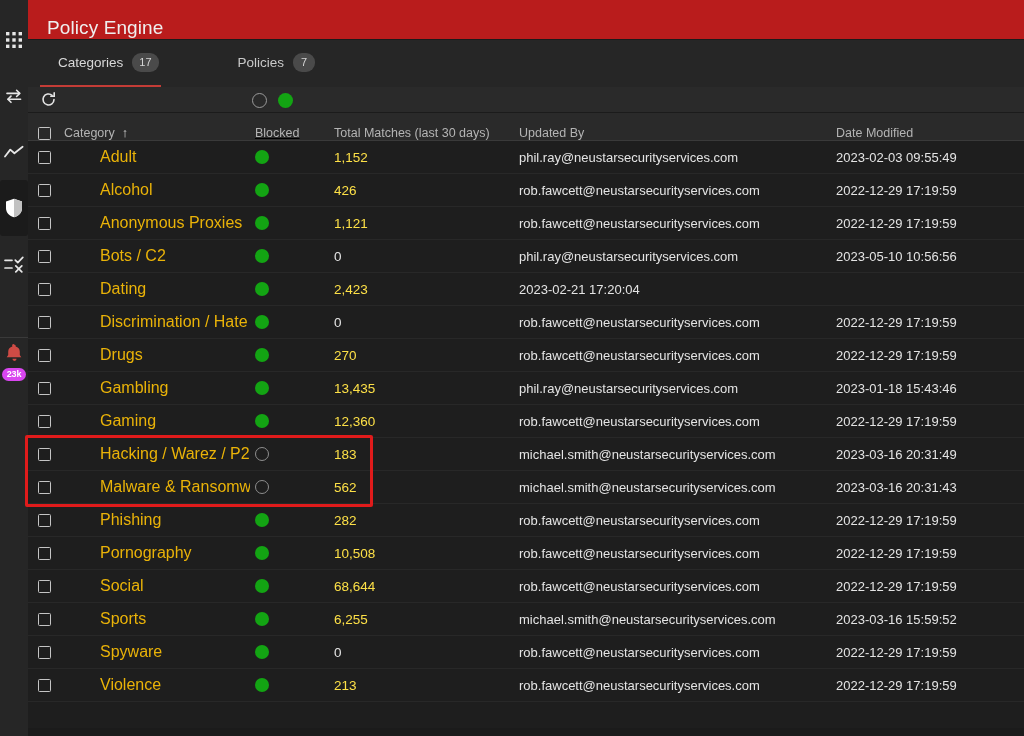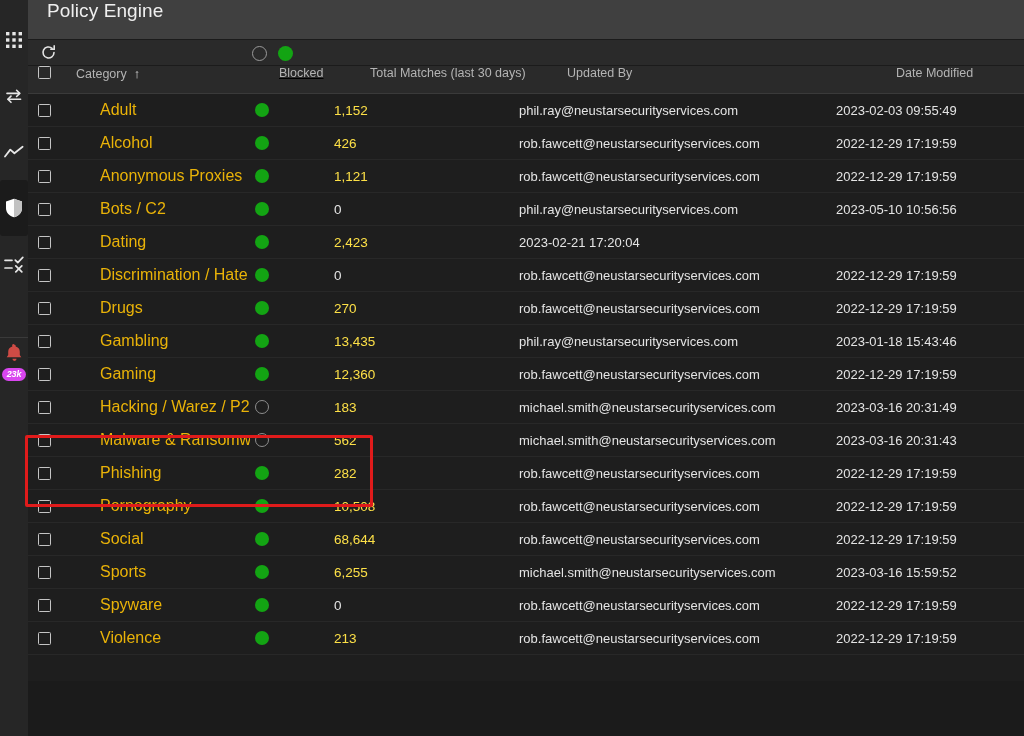--- a/index.html
+++ b/index.html
@@ -37,30 +37,29 @@
   .bell-wrap { position: relative; width: 28px; height: 62px;
                display:flex; flex-direction:column; align-items:center; }
   .badge {
     margin-top: 2px;
     background: #d946ef; color: #fff;
     font-size: 9px; font-weight: bold;
     border-radius: 10px;
     padding: 2px 5px;
     line-height: 1;
     letter-spacing: -0.2px;
-    font-style: italic;
   }
 
   
   .main { flex: 1 1 auto; height: 736px; position: relative; background:#1b1b1b; }
 
   .titlebar {
     height: 40px;
-    background: #404040;
-    display: flex; align-items: flex-start;
+    background: #b91c1c;
+    display: flex; align-items: flex-end;
     padding-left: 19px;
     border-bottom: 1px solid #1b1b1b;
   }
   .title {
     color: #efefef; font-size: 19px; font-weight: 400;
     letter-spacing: .1px;
   }
 
   .tabsbar {
     height: 47px;
@@ -114,23 +113,22 @@
     width: 15px; height: 15px; border-radius: 50%;
   }
   .circ.empty { border: 1.7px solid #9a9a9a; background: transparent; }
   .circ.green { background: #13a413; }
 
   
   .table { width: 100%; }
   .thead {
     height: 28px;
     background: #2a2a2a;
-    display: flex; align-items: flex-start;
+    display: flex; align-items: flex-end;
     border-bottom: 1px solid #3a3a3a;
-    gap: 12px;
   }
   .row {
     height: 33px;
     display: flex; align-items: center;
     background: #1e1e1e;
     border-bottom: 1px solid #282828;
   }
   .cell { display: flex; align-items: center; overflow: hidden; white-space: nowrap; }
   .c-check { width: 32px; justify-content: center; flex: 0 0 32px; }
   .c-cat   { flex: 0 0 190px; padding-left: 4px; }
@@ -233,20 +231,31 @@
     </div>
     <div style="height:330px"></div>
   </nav>
 
   <div class="main">
 
     <div class="titlebar">
       <span class="title">Policy Engine</span>
     </div>
 
+    <div class="tabsbar">
+      <div class="tab">
+        <span class="tab-label">Categories</span>
+        <span class="pill">17</span>
+      </div>
+      <div class="tab inactive" style="margin-left:45px">
+        <span class="tab-label">Policies</span>
+        <span class="pill">7</span>
+      </div>
+      <div class="tab-underline"></div>
+    </div>
 
     <div class="toolbar">
       <div class="refresh-btn">
         <svg width="15" height="15" viewBox="0 0 15 15" stroke="#e4e4e4" stroke-width="1.6" fill="none" stroke-linecap="round">
           <path d="M13 7.5a5.5 5.5 0 1 1-1.9-4.2"></path>
           <path d="M13.2 0.9v3.4H9.8"></path>
         </svg>
       </div>
       <div class="toolbar-toggles">
         <span class="circ empty"></span>

